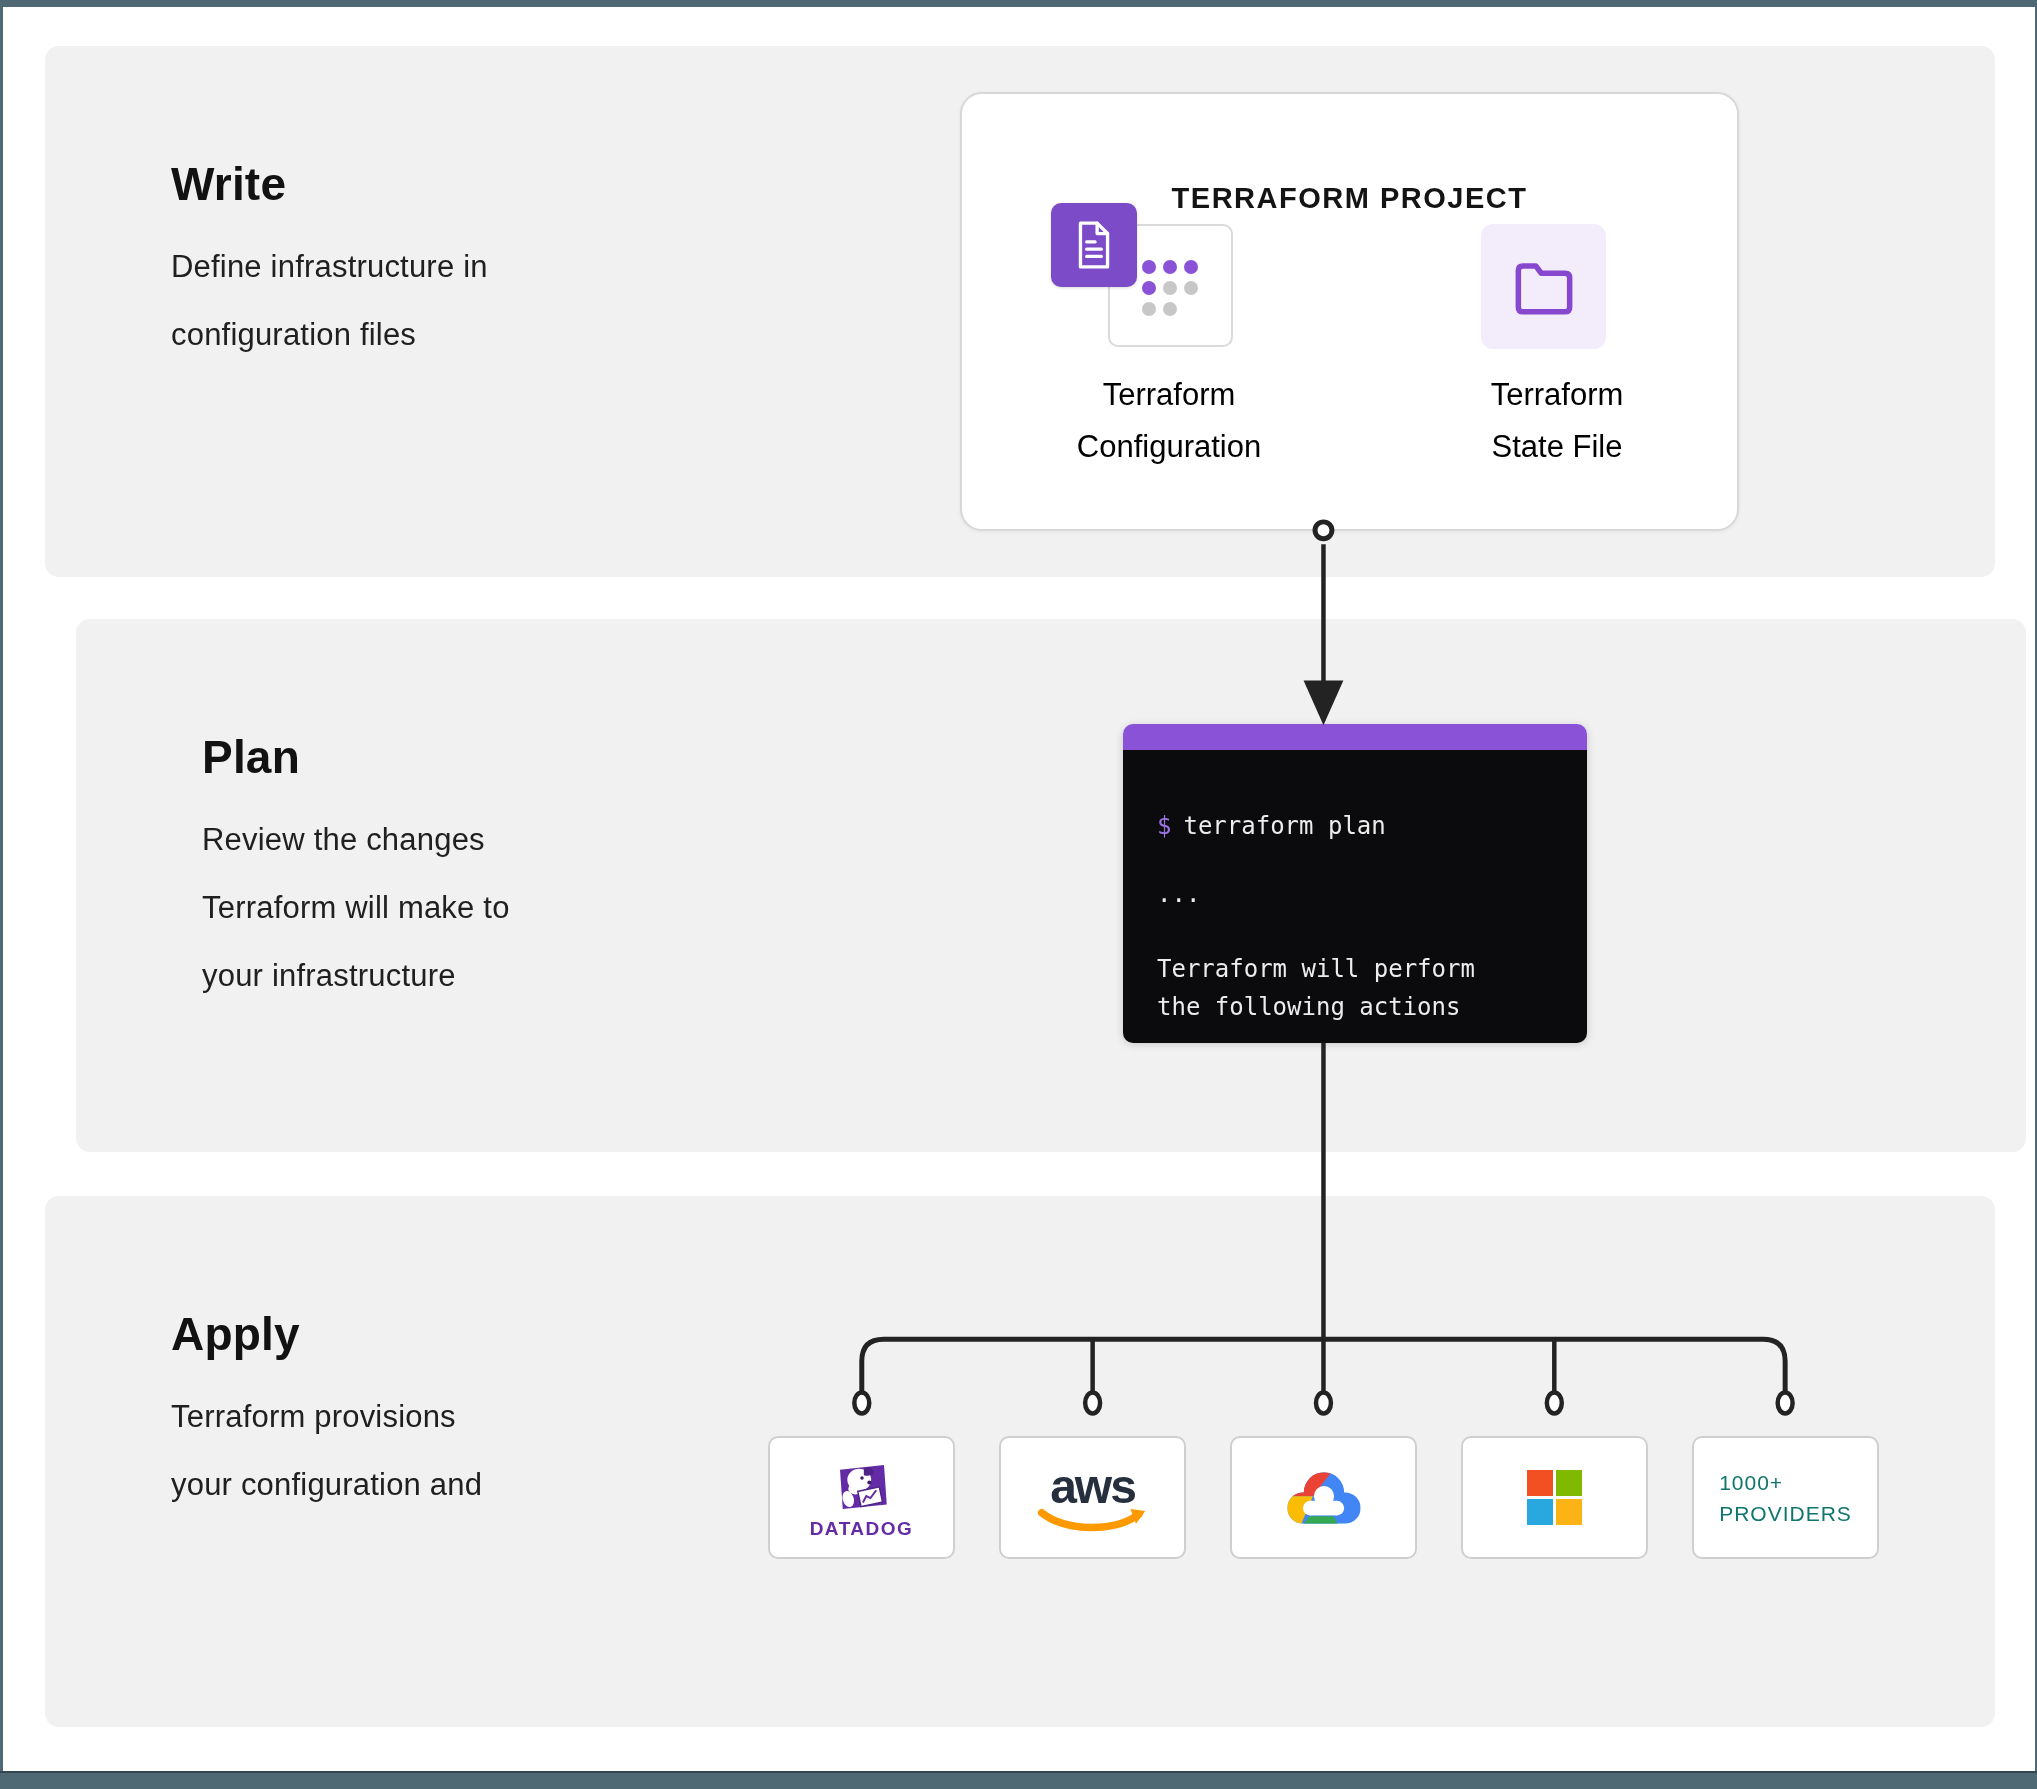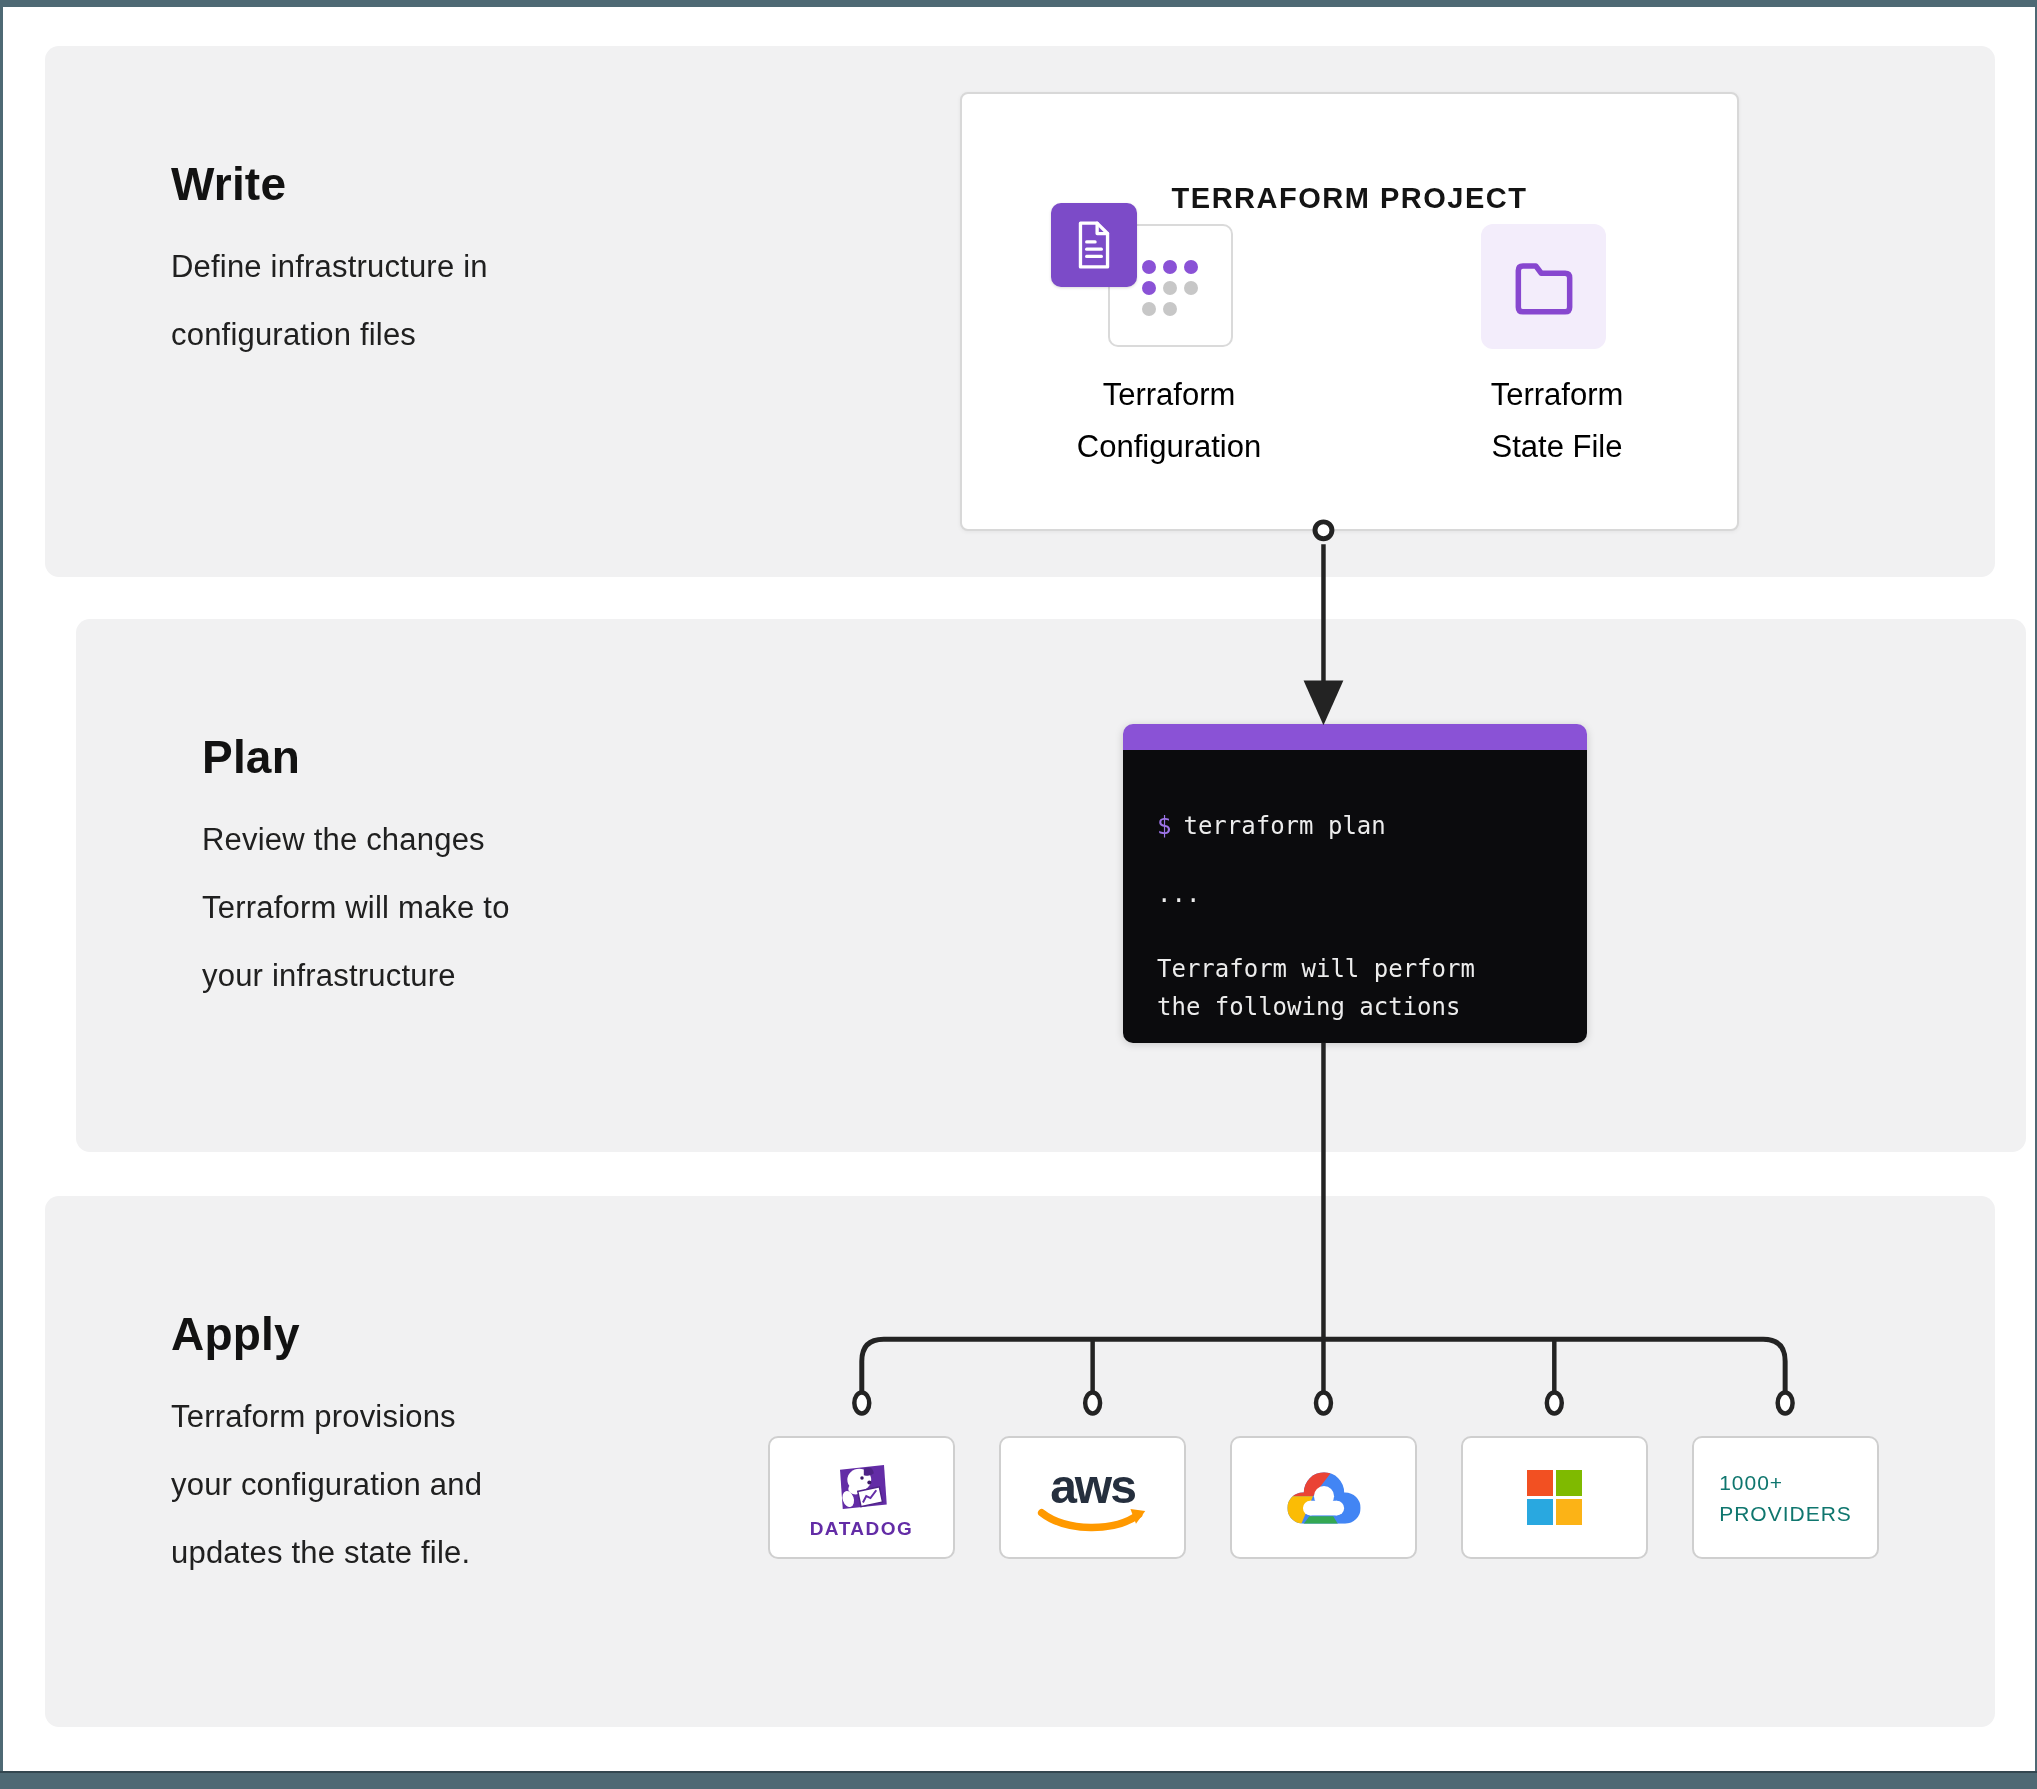--- a/index.html
+++ b/index.html
@@ -26,21 +26,21 @@
   .section-plan{top:619px;height:533px;margin-left:31px;}
   .section-apply{top:1196px;height:531px;}
 
   .stage-heading{position:absolute;left:126px;top:115px;font-size:46px;font-weight:600;
                  letter-spacing:0.2px;color:#121212;line-height:1;}
   .stage-body{position:absolute;left:126px;top:187px;font-size:31px;font-weight:400;
               color:var(--body-ink);line-height:68px;letter-spacing:0.2px;}
 
   
   .project-card{position:absolute;left:915px;top:46px;width:779px;height:439px;background:#fff;
-                border:2px solid var(--card-border);border-radius:8px;box-sizing:border-box;
+                border:2px solid var(--card-border);border-radius:22px;box-sizing:border-box;
                 box-shadow:0 1px 4px rgba(0,0,0,.06);text-decoration:underline;}
   .project-title{position:absolute;left:0;top:88px;width:100%;text-align:center;
                  font-size:29px;font-weight:700;letter-spacing:1.5px;color:#141414;}
   .config-dots-card{position:absolute;left:146px;top:130px;width:125px;height:123px;background:#fff;
                     border:2px solid #dadada;border-radius:10px;box-sizing:border-box;}
   .doc-square{position:absolute;left:89px;top:109px;width:86px;height:84px;background:var(--doc-purple);
               border-radius:10px;display:flex;align-items:center;justify-content:center;
               box-shadow:0 1px 3px rgba(0,0,0,.15);}
   .dots{position:absolute;left:176px;top:162px;display:grid;grid-template-columns:repeat(3,21px);
         grid-auto-rows:21px;place-items:center;}
@@ -175,21 +175,20 @@
         </div>
       </div>
     </div>
   </div>
 
   <div class="section section-apply">
     <div class="stage-heading">Apply</div>
     <div class="stage-body">
       <div>Terraform provisions</div>
       <div>your configuration and</div>
-      <div>updates the state file.</div>
     </div>
 
     <div class="providers-row">
 
       <div class="provider-card">
         <svg width="66" height="60" viewBox="0 0 72 64">
           <polygon points="12,12 60,7 63,50 15,55" fill="#632ca6"></polygon>
           <ellipse cx="33" cy="23" rx="13" ry="12" fill="#ffffff"></ellipse>
           <path d="M38,11 Q47,6 49,16 Q45,20 38,18 Z" fill="#4f2387"></path>
           <circle cx="36" cy="21" r="1.9" fill="#3b1a66"></circle>

